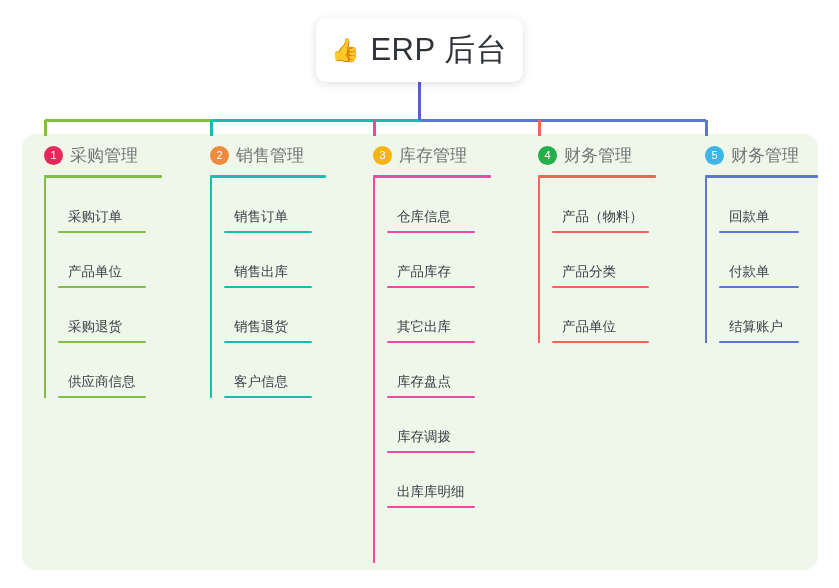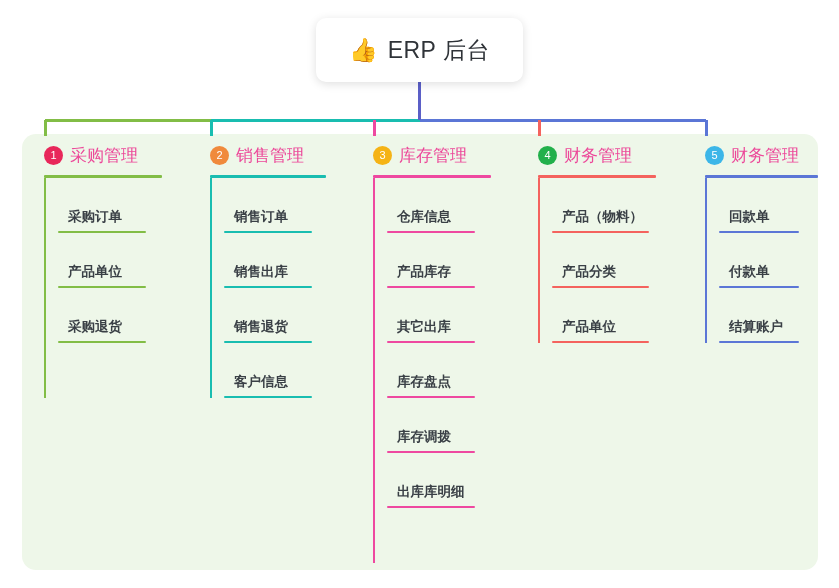--- a/index.html
+++ b/index.html
@@ -50,21 +50,21 @@
     gap: 10px;
     box-sizing: border-box;
   }
   #root-card .thumb {
     font-size: 23px;
     line-height: 1;
     display: inline-block;
     color: #f3b43a;
   }
   #root-card .root-title {
-    font-size: 23px;
+    font-size: 31px;
     color: #2f3338;
     letter-spacing: 0.5px;
     white-space: nowrap;
   }
 
   
   #wires {
     position: absolute;
     left: 0; top: 0;
     width: 839px;
@@ -91,33 +91,32 @@
     border-radius: 50%;
     color: #ffffff;
     font-size: 11px;
     line-height: 19px;
     text-align: center;
     flex: 0 0 auto;
     font-family: "Liberation Sans", sans-serif;
   }
   .col-title {
     font-size: 17px;
-    color: #ec4899;
+    color: #737373;
     white-space: nowrap;
   }
   .head-rule {
     height: 3px;
     margin-top: 7px;
     border-radius: 1px;
   }
 
   .leaf-wrap {
     position: relative;
     padding-left: 14px;
-    font-weight: bold;
   }
   .trunk {
     position: absolute;
     left: 14px;
     top: 0;
     width: 2px;
   }
   .leaf {
     position: relative;
     height: 55px;
@@ -177,20 +176,24 @@
             <div class="leaf-rule" style="background: rgb(130, 189, 70); width: 88px;"></div>
           </div>
           <div class="leaf">
             <span class="leaf-label">产品单位</span>
             <div class="leaf-rule" style="background: rgb(130, 189, 70); width: 88px;"></div>
           </div>
           <div class="leaf">
             <span class="leaf-label">采购退货</span>
             <div class="leaf-rule" style="background: rgb(130, 189, 70); width: 88px;"></div>
           </div>
+          <div class="leaf">
+            <span class="leaf-label">供应商信息</span>
+            <div class="leaf-rule" style="background: rgb(130, 189, 70); width: 88px;"></div>
+          </div>
         </div>
       </div>
       <div class="column" style="left: 196px; width: 116px;">
         <div class="col-head">
           <span class="badge" style="background: rgb(240, 138, 60);">2</span>
           <span class="col-title">销售管理</span>
         </div>
         <div class="head-rule" style="background: rgb(25, 189, 176); width: 116px; margin-left: 14px;"></div>
         <div class="leaf-wrap">
           <div class="trunk" style="background: rgb(25, 189, 176); height: 220px;"></div>

